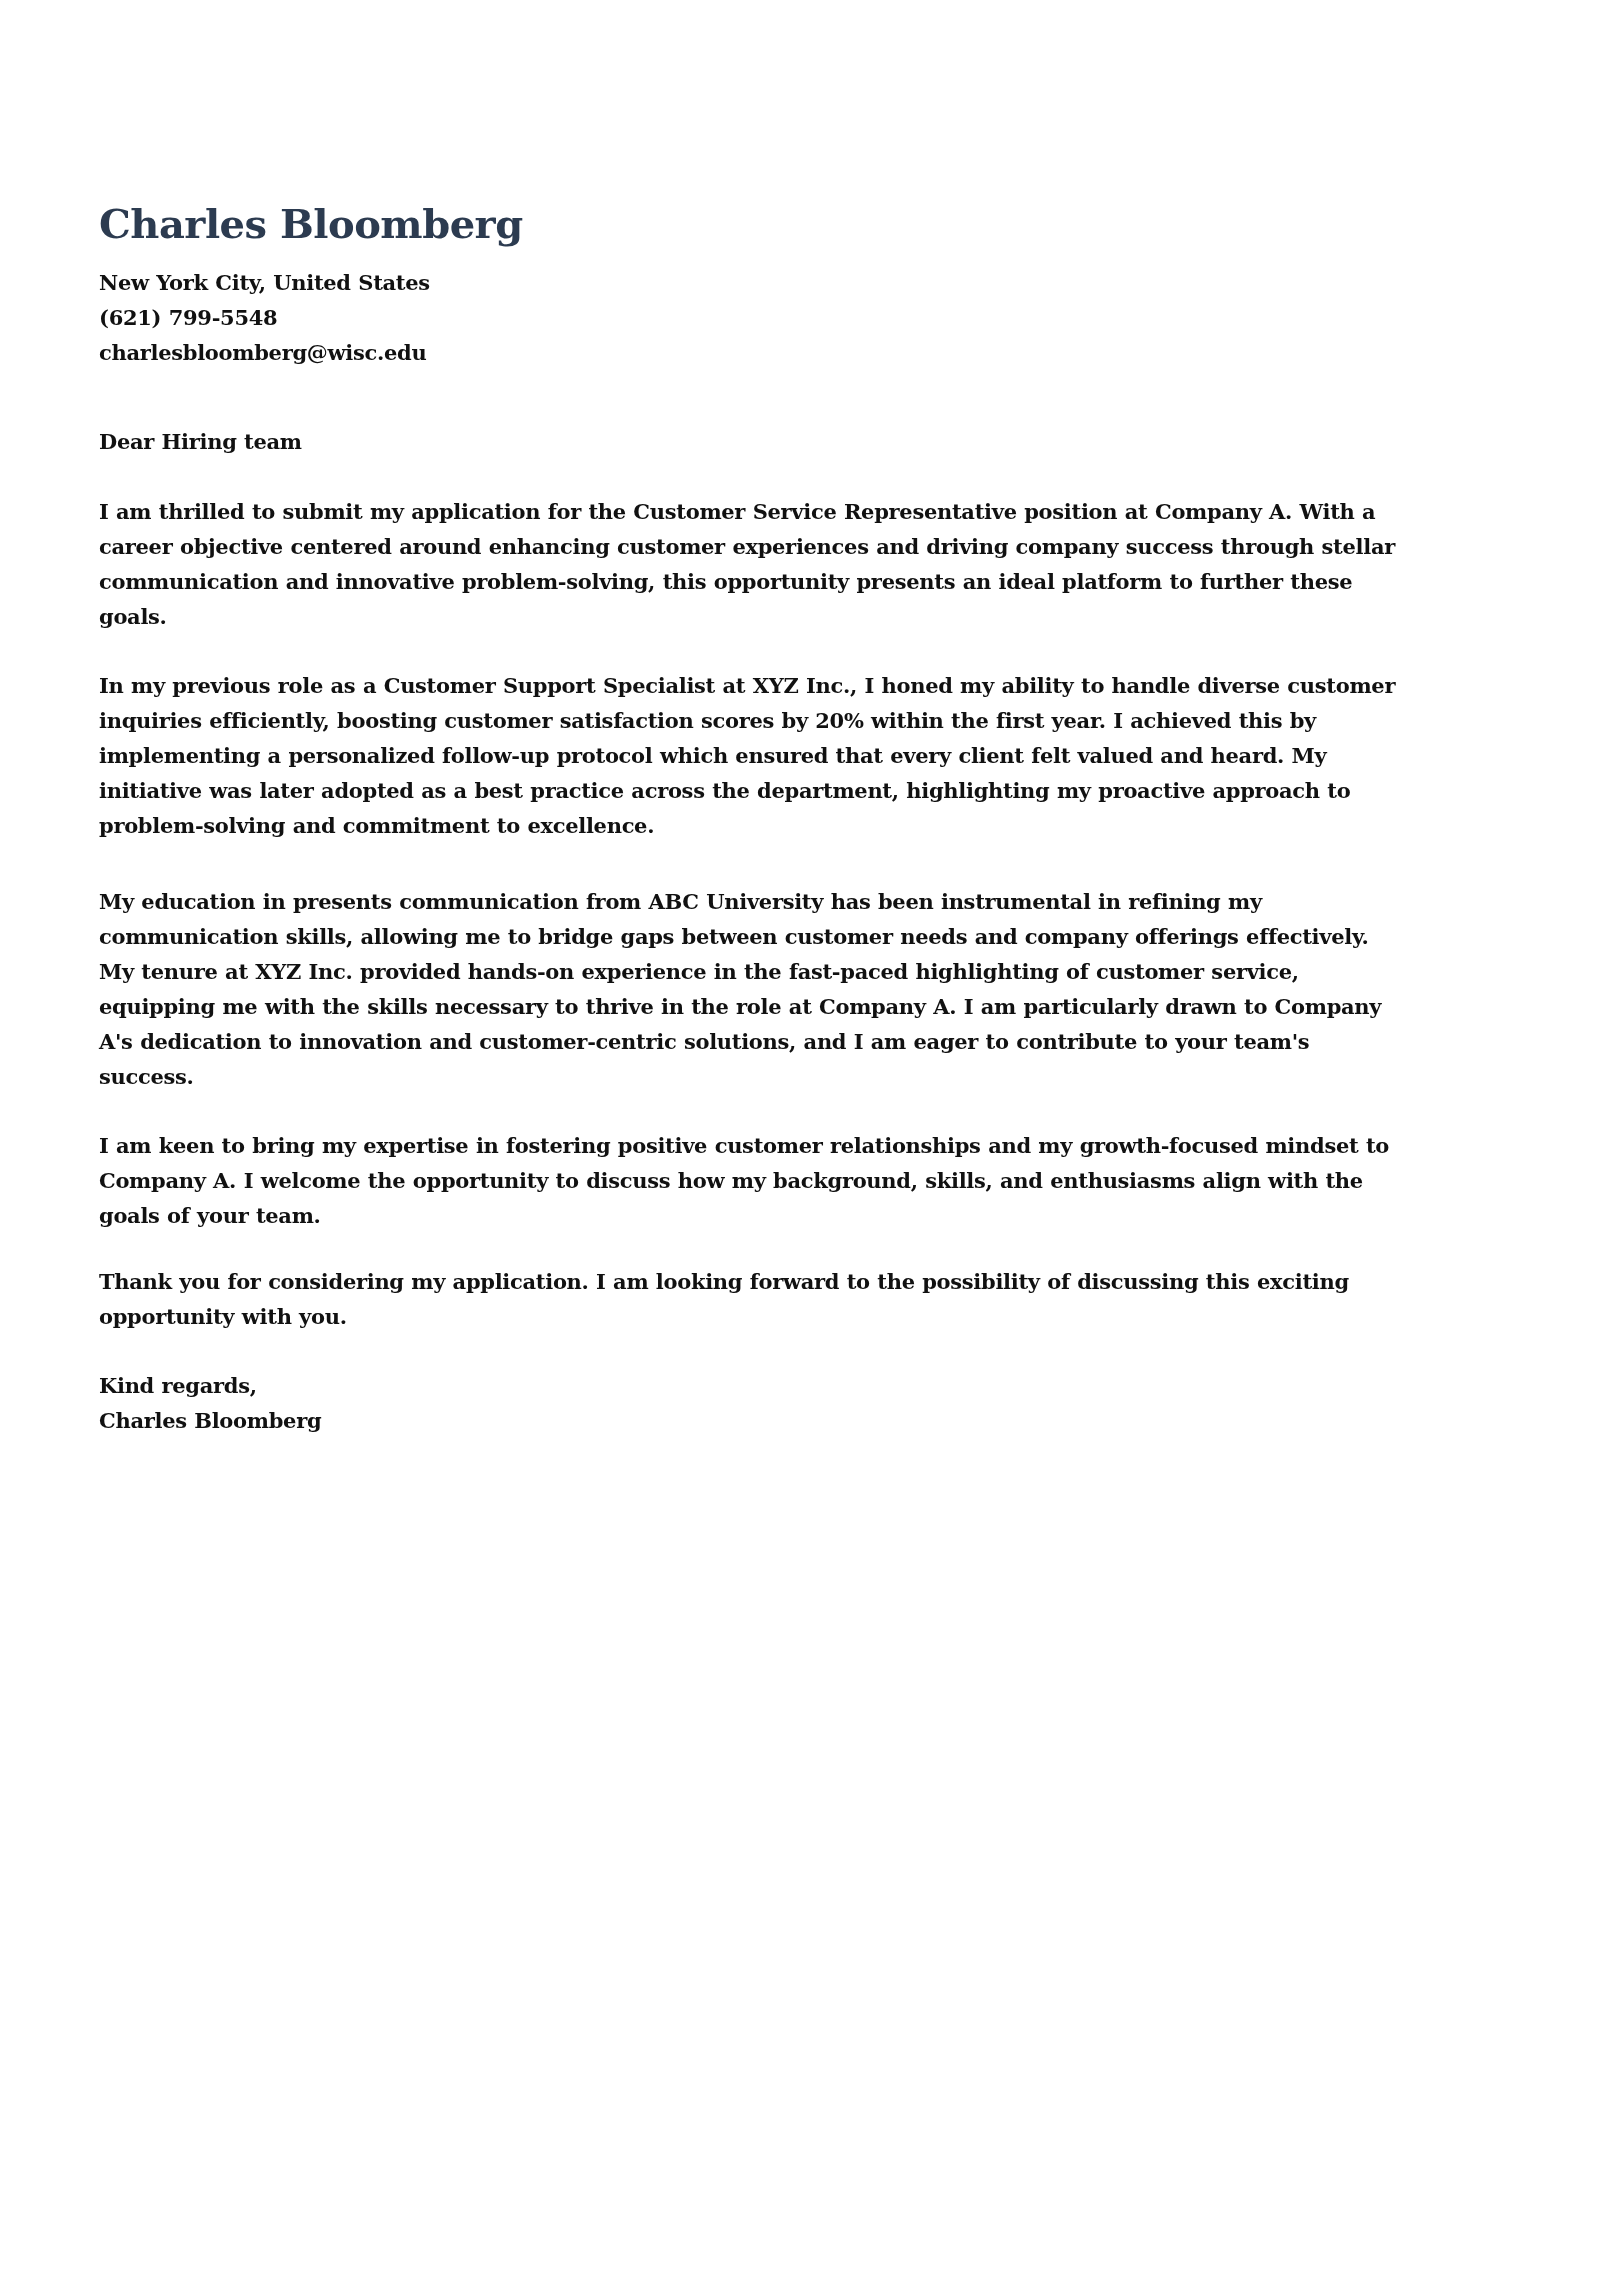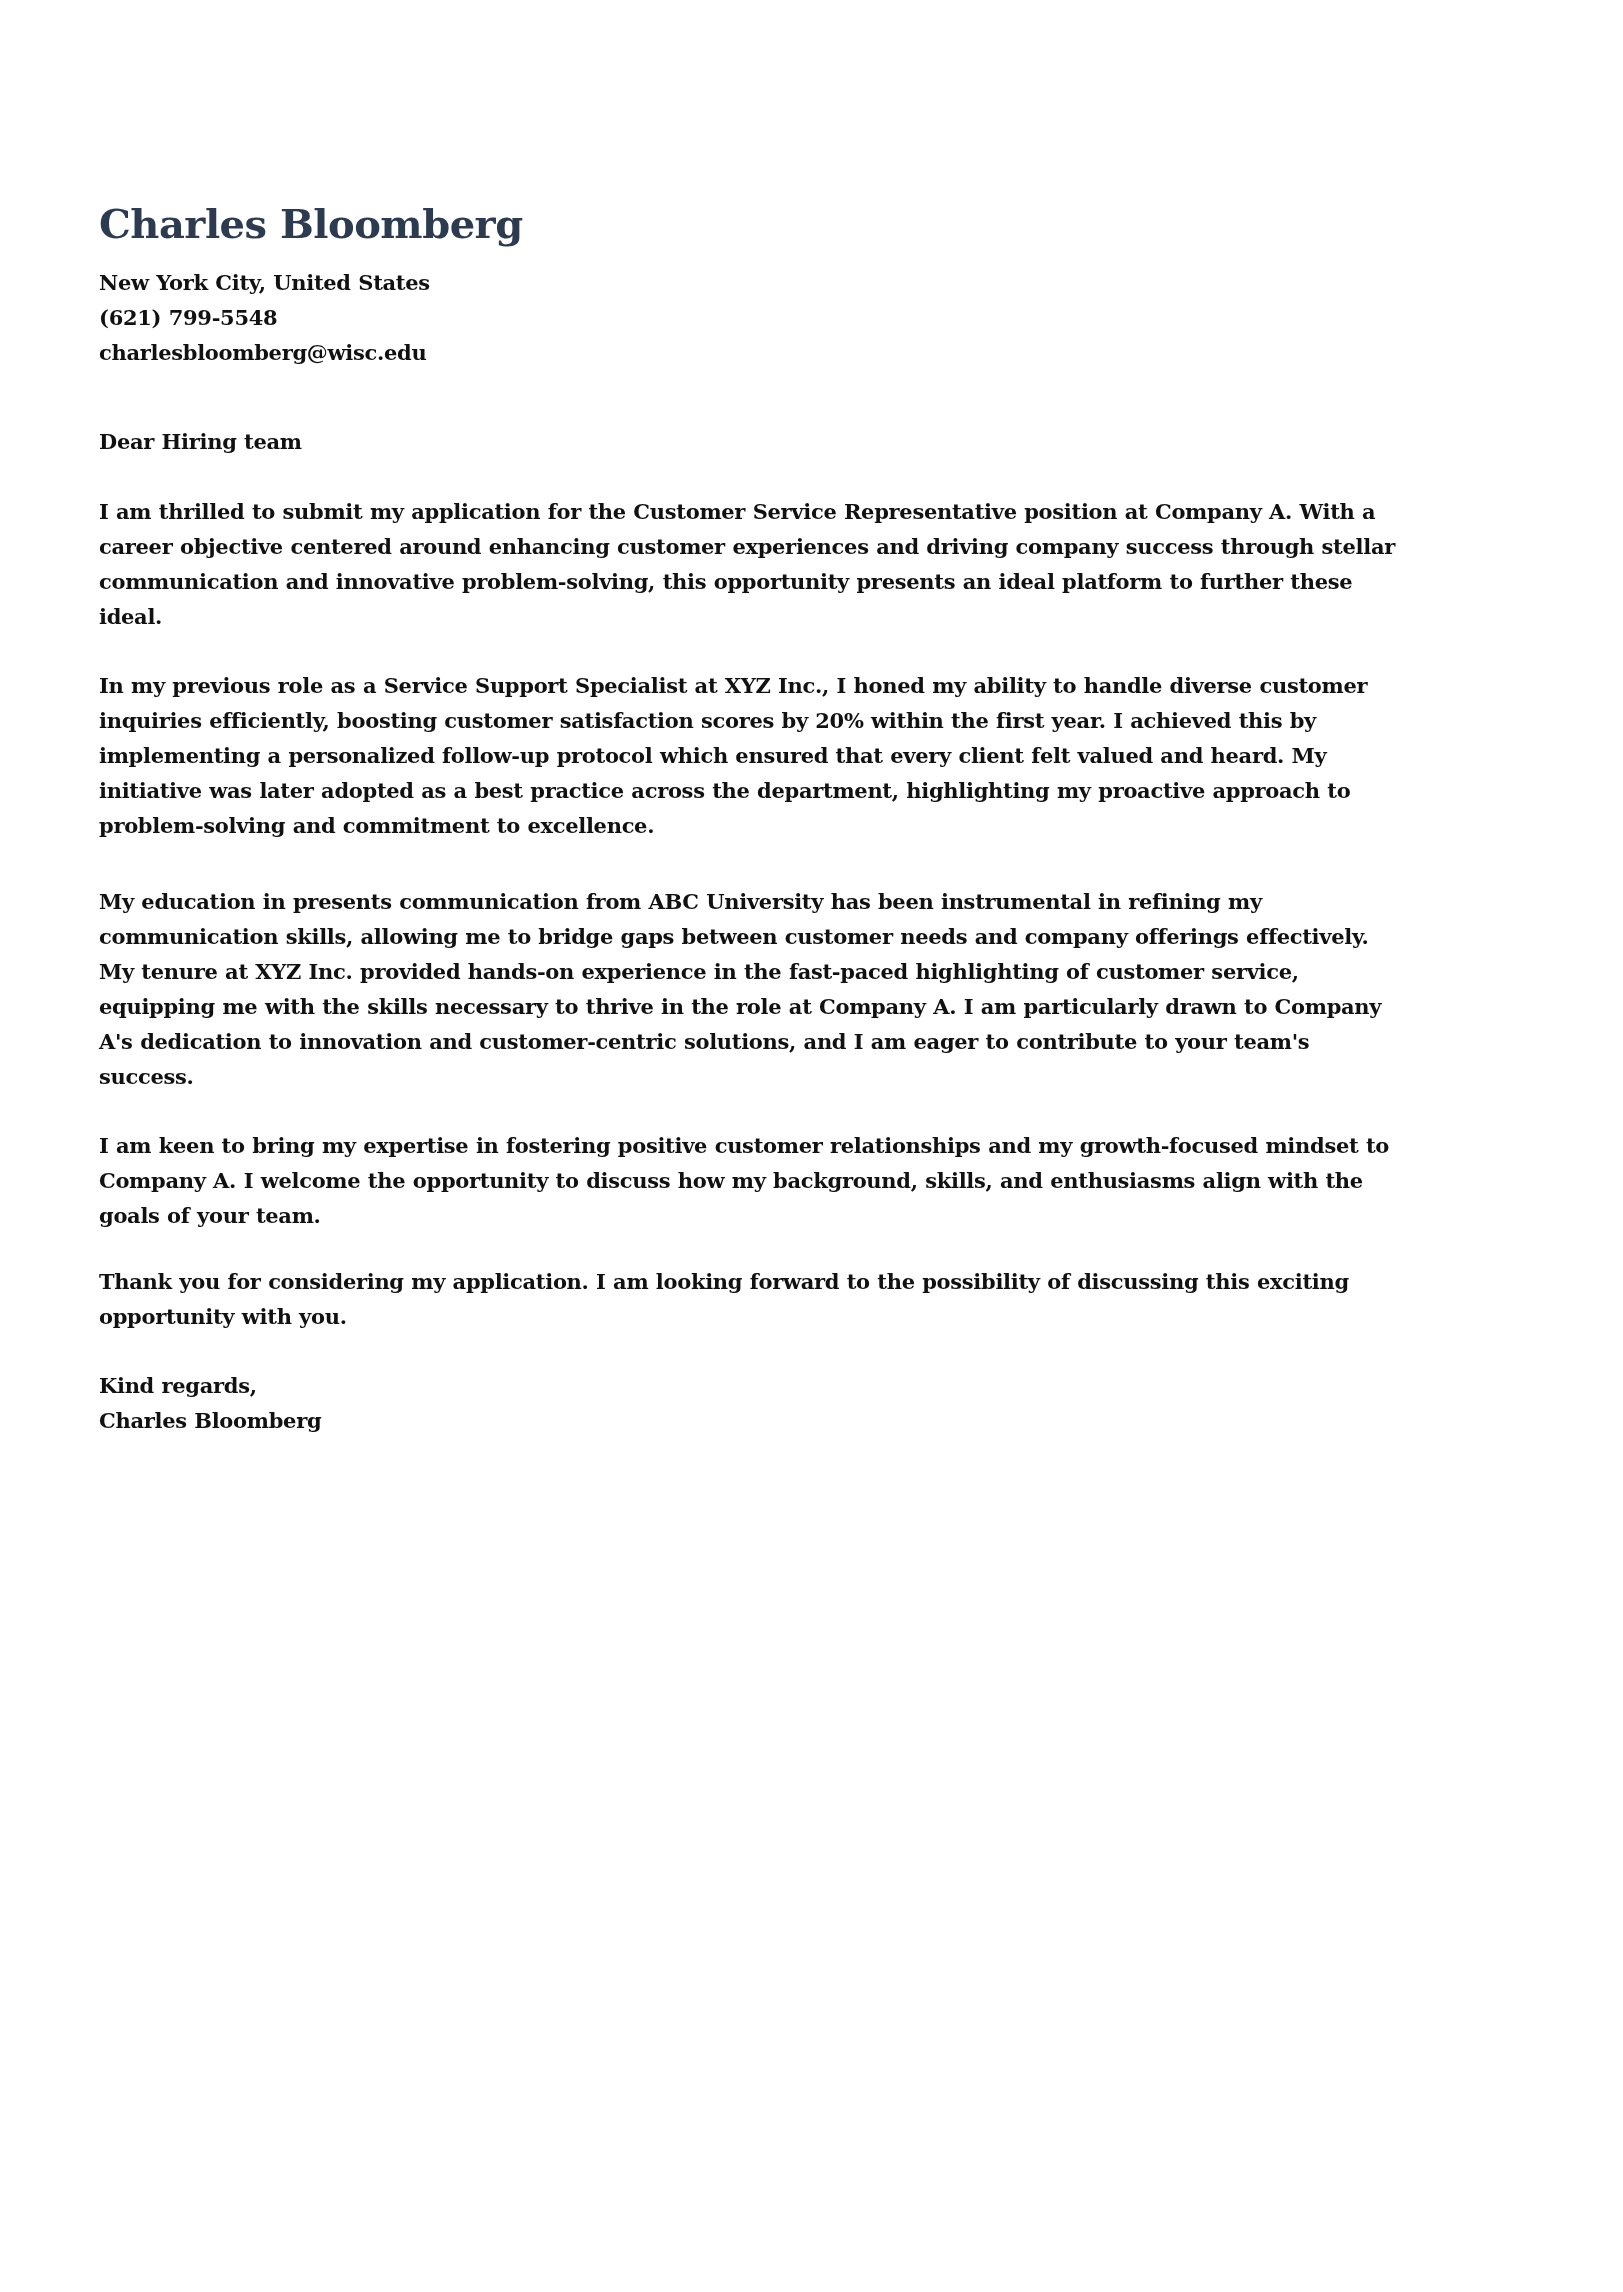--- a/index.html
+++ b/index.html
@@ -40,25 +40,25 @@
   </div>
 
   <div class="block txt" style="top:424px;">
     <span class="line">Dear Hiring team</span>
   </div>
 
   <div class="block txt" style="top:494px;">
     <span class="line">I am thrilled to submit my application for the Customer Service Representative position at Company A. With a</span>
     <span class="line">career objective centered around enhancing customer experiences and driving company success through stellar</span>
     <span class="line">communication and innovative problem-solving, this opportunity presents an ideal platform to further these</span>
-    <span class="line">ideal.</span>
+    <span class="line">goals.</span>
   </div>
 
   <div class="block txt" style="top:668px;">
-    <span class="line">In my previous role as a Service Support Specialist at XYZ Inc., I honed my ability to handle diverse customer</span>
+    <span class="line">In my previous role as a Customer Support Specialist at XYZ Inc., I honed my ability to handle diverse customer</span>
     <span class="line">inquiries efficiently, boosting customer satisfaction scores by 20% within the first year. I achieved this by</span>
     <span class="line">implementing a personalized follow-up protocol which ensured that every client felt valued and heard. My</span>
     <span class="line">initiative was later adopted as a best practice across the department, highlighting my proactive approach to</span>
     <span class="line">problem-solving and commitment to excellence.</span>
   </div>
 
   <div class="block txt" style="top:884px;">
     <span class="line">My education in presents communication from ABC University has been instrumental in refining my</span>
     <span class="line">communication skills, allowing me to bridge gaps between customer needs and company offerings effectively.</span>
     <span class="line">My tenure at XYZ Inc. provided hands-on experience in the fast-paced highlighting of customer service,</span>

